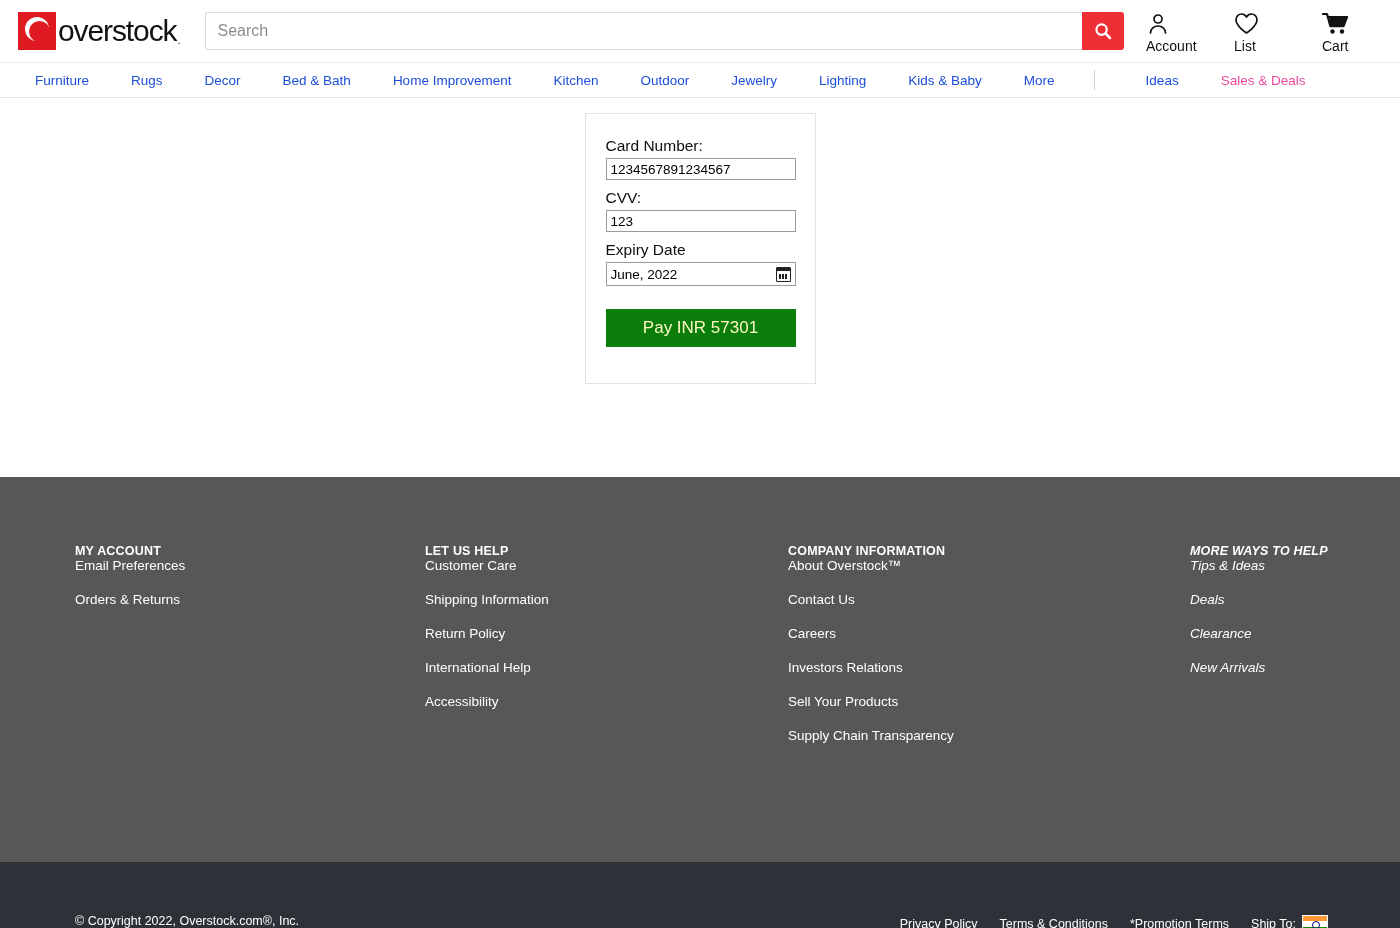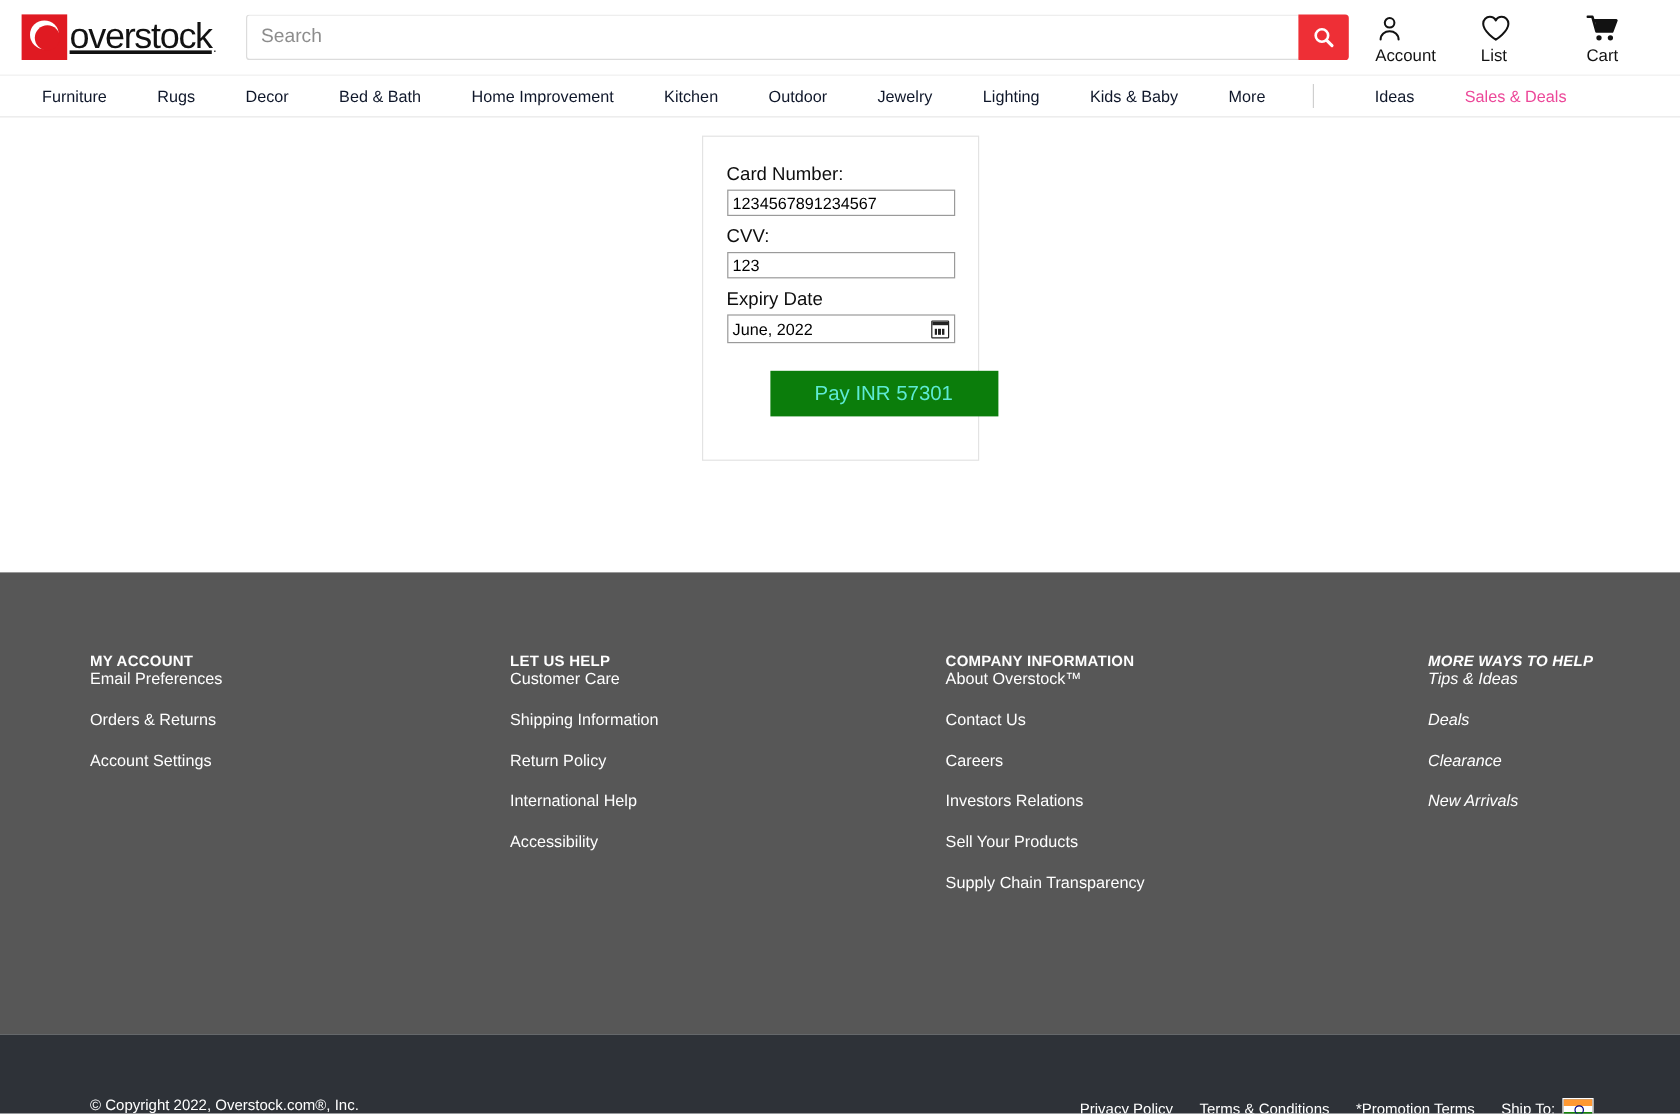--- a/index.html
+++ b/index.html
@@ -50,21 +50,20 @@
     background: #e01a22;
     z-index: 2;
   }
   .logo-word {
     font-size: 30px;
     letter-spacing: -1.1px;
     color: #121212;
     margin-left: 2px;
     line-height: 38px;
     font-weight: 400;
-    text-decoration: underline;
   }
   .logo-tm {
     font-size: 11px;
     color: #121212;
     align-self: flex-end;
     margin-bottom: 5px;
     margin-left: 1px;
   }
 
   .search-wrap {
@@ -130,21 +129,21 @@
     height: 36px;
     border-top: 1px solid #ececec;
     border-bottom: 1px solid #e2e2e2;
     display: flex;
     align-items: center;
     background: #fff;
     padding-left: 14px;
     font-size: 13.5px;
   }
   .nav-item {
-    color: #0f172a;
+    color: #1d4ed8;
     padding: 0 21px;
     cursor: pointer;
     white-space: nowrap;
     text-decoration: none;
   }
   .nav-sep {
     width: 1px;
     height: 20px;
     background: #cfcfcf;
     margin: 0 30px 0 18px;
@@ -217,27 +216,26 @@
     position:absolute; left:2px; top:6px;
     width:8px; height:5px;
     background:
       linear-gradient(to right, #222 2px, transparent 2px 3px, #222 3px 5px, transparent 5px 6px, #222 6px 8px);
   }
   .pay-btn {
     margin-top: 23px;
     width: 190px;
     height: 38px;
     background: #0b7d0b;
-    color: #5eead4;
+    color: #fef9c3;
     border: none;
     font-size: 17px;
     font-family: "Liberation Sans", sans-serif;
     cursor: pointer;
     display: block;
-    margin-left: 36px;
   }
 
   
   .footer {
     background: #575757;
     height: 385px;
     padding: 67px 0 0 0;
   }
   .footer-cols {
     display: flex;
@@ -405,21 +403,20 @@
   </div>
 </div>
 
 <div class="footer">
   <div class="footer-cols">
 
     <div class="fcol c1">
       <h4>MY ACCOUNT</h4>
       <a>Email Preferences</a>
       <a>Orders &amp; Returns</a>
-      <a>Account Settings</a>
     </div>
 
     <div class="fcol c2">
       <h4>LET US HELP</h4>
       <a>Customer Care</a>
       <a>Shipping Information</a>
       <a>Return Policy</a>
       <a>International Help</a>
       <a>Accessibility</a>
     </div>

